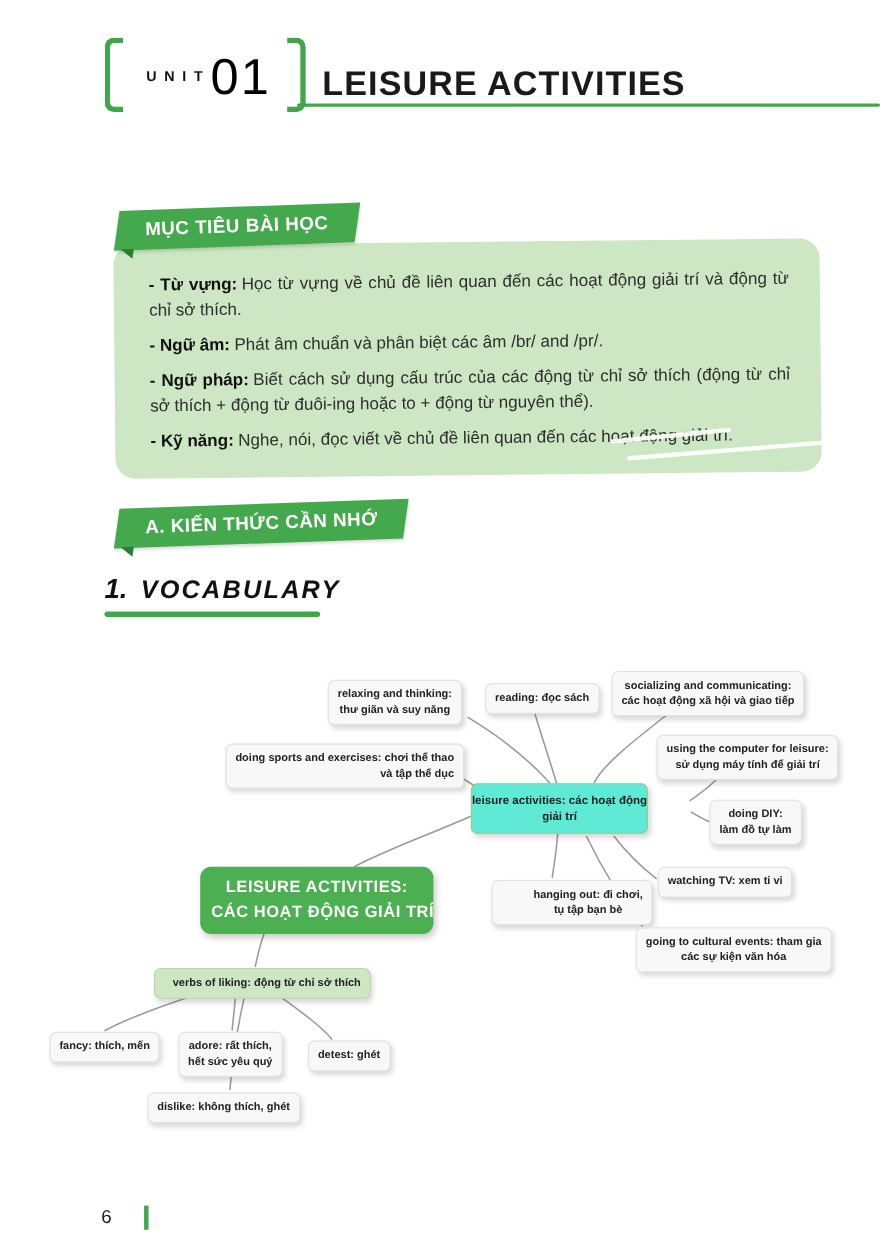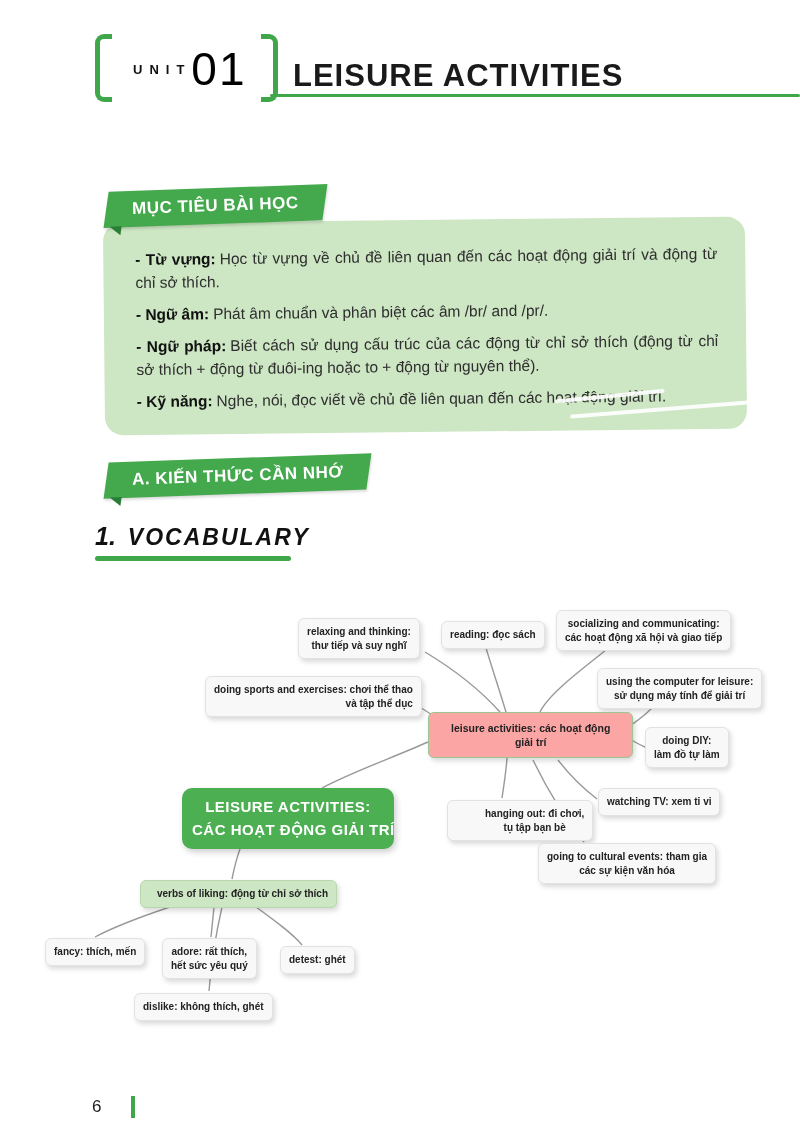--- a/index.html
+++ b/index.html
@@ -39,21 +39,21 @@
   .vocab-num { font-style:italic; font-weight:bold; font-size:25px; color:#111; margin-right:12px; }
   .vocab-title { font-weight:bold; font-style:italic; font-size:23px; letter-spacing:2px; color:#111; }
   .vocab-underline { position:absolute; left:95px; top:556px; width:196px; height:5px; background:#3fa74a; border-radius:3px; }
 
   
   .connectors { position:absolute; left:0; top:0; width:800px; height:1130px; pointer-events:none; }
   .connectors path { stroke:#999; stroke-width:1.4; fill:none; }
   .mm-node { position:absolute; background:#f8f8f8; border:1px solid #e2e2e2; border-radius:6px;
      box-shadow:2px 3px 5px rgba(0,0,0,.15); font-size:10px; font-weight:bold; color:#222;
      text-align:center; padding:6px 8px; line-height:1.35; white-space:pre; }
-  .mm-hub { background:#fca5a5; border-color:#98c791; font-size:10.5px; padding:8px 22px; }
+  .mm-hub { background:#5eead4; border-color:#98c791; font-size:10.5px; padding:8px 0; }
   .mm-verbs { background:#cde6c3; border-color:#b9d7ad;padding-left:16px; }
   .mm-main { position:absolute; left:182px; top:788px; width:212px; background:#4caf52; color:#fff;
      border-radius:10px; text-align:center; font-weight:bold; font-size:15px; letter-spacing:.5px;
      line-height:1.55; padding:7px 10px; white-space:pre; box-shadow:2px 3px 6px rgba(0,0,0,.2); }
 
   
   .page-number { position:absolute; left:92px; top:1097px; font-size:17px; color:#222; }
   .footer-bar { position:absolute; left:131px; top:1096px; width:4px; height:22px; background:#3fa74a; }
 </style>
 </head>
@@ -113,36 +113,36 @@
     <path d="M584,842 C560,812 545,785 533,760"></path>
     <path d="M428,742 C392,758 352,772 322,788"></path>
     <path d="M240,849 C236,860 234,869 232,879"></path>
     <path d="M170,907 C140,917 112,928 95,937"></path>
     <path d="M214,907 C213,917 212,927 211,937"></path>
     <path d="M256,907 C274,920 292,933 302,945"></path>
     <path d="M222,907 C215,938 211,965 209,991"></path>
   </svg>
 
   <div class="mm-node" style="left:298px; top:618px;">relaxing and thinking:
-thư tiếp và suy nghĩ</div>
+thư giãn và suy năng</div>
   <div class="mm-node" style="left:441px; top:621px;">reading: đọc sách</div>
   <div class="mm-node" style="left:556px; top:610px;">socializing and communicating:
 các hoạt động xã hội và giao tiếp</div>
   <div class="mm-node" style="left:205px; top:676px;text-align:right;">doing sports and exercises: chơi thể thao
 và tập thể dục</div>
   <div class="mm-node" style="left:597px; top:668px;">using the computer for leisure:
 sử dụng máy tính để giải trí</div>
   <div class="mm-node mm-hub" style="left:428px; top:712px;">leisure activities: các hoạt động
 giải trí</div>
   <div class="mm-node" style="left:645px; top:727px;">doing DIY:
 làm đồ tự làm</div>
   <div class="mm-node" style="left:598px; top:788px;">watching TV: xem ti vi</div>
   <div class="mm-node" style="left:447px; top:800px;padding-left:37px;">hanging out: đi chơi,
 tụ tập bạn bè</div>
-  <div class="mm-node" style="left:538px; top:843px;">going to cultural events: tham gia
+  <div class="mm-node" style="left:578px; top:843px;">going to cultural events: tham gia
 các sự kiện văn hóa</div>
 
   <div class="mm-main">LEISURE ACTIVITIES:
 CÁC HOẠT ĐỘNG GIẢI TRÍ</div>
 
   <div class="mm-node mm-verbs" style="left:140px; top:880px;">verbs of liking: động từ chỉ sở thích</div>
   <div class="mm-node" style="left:45px; top:938px;">fancy: thích, mến</div>
   <div class="mm-node" style="left:162px; top:938px;">adore: rất thích,
 hết sức yêu quý</div>
   <div class="mm-node" style="left:280px; top:946px;">detest: ghét</div>

